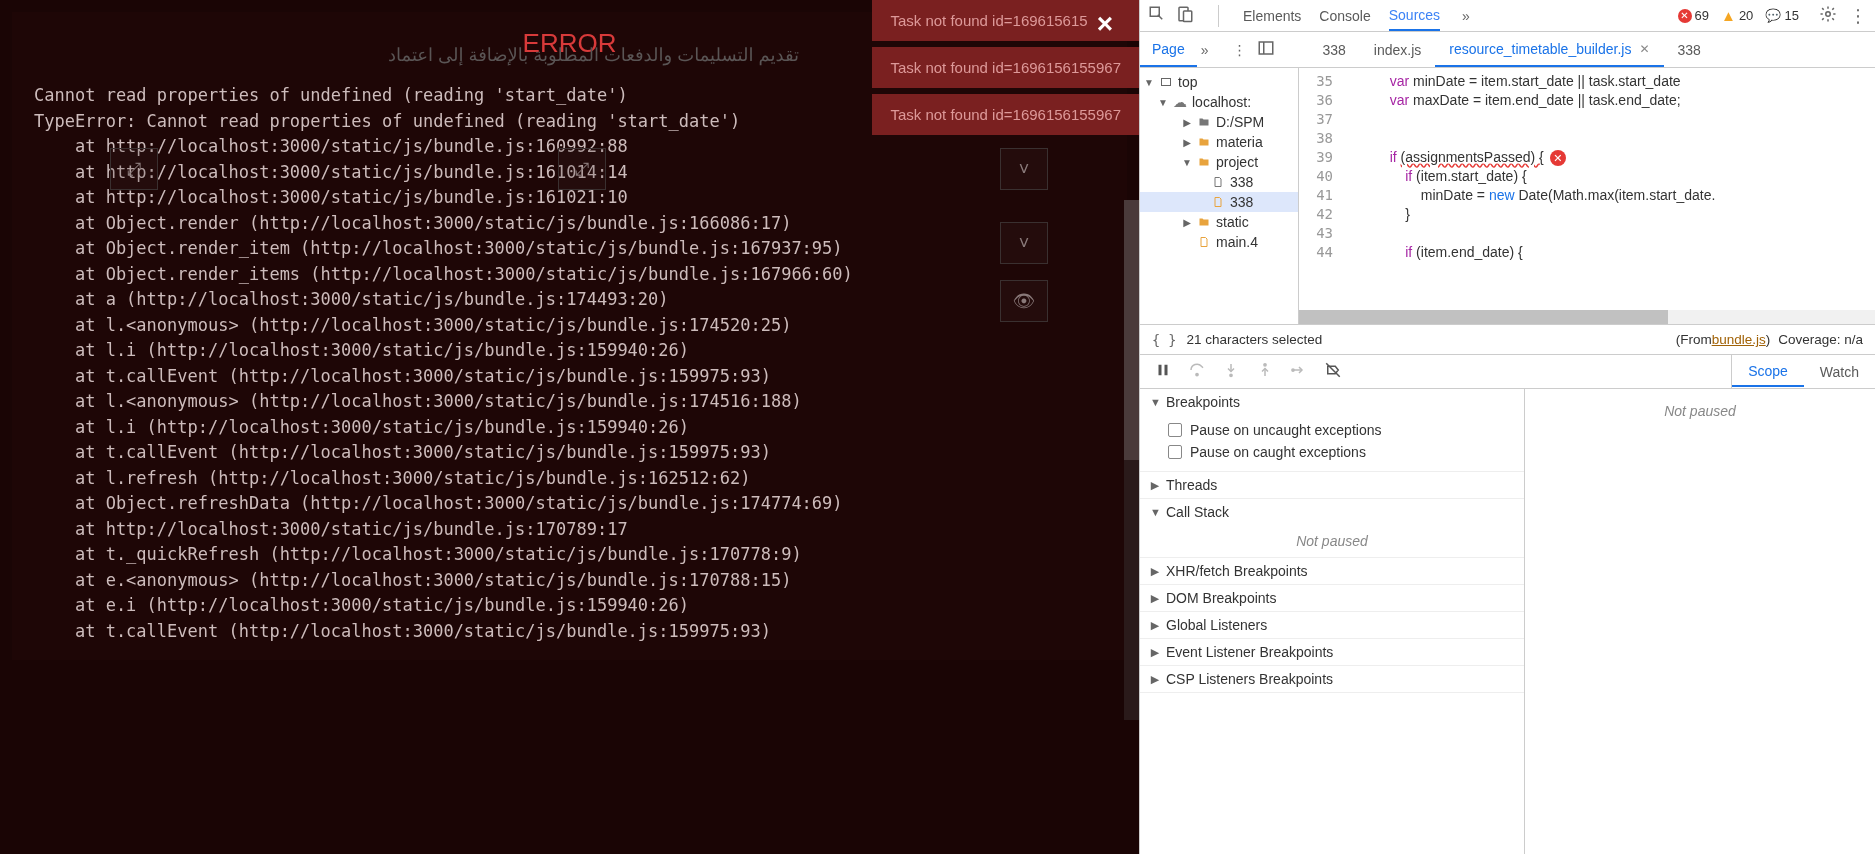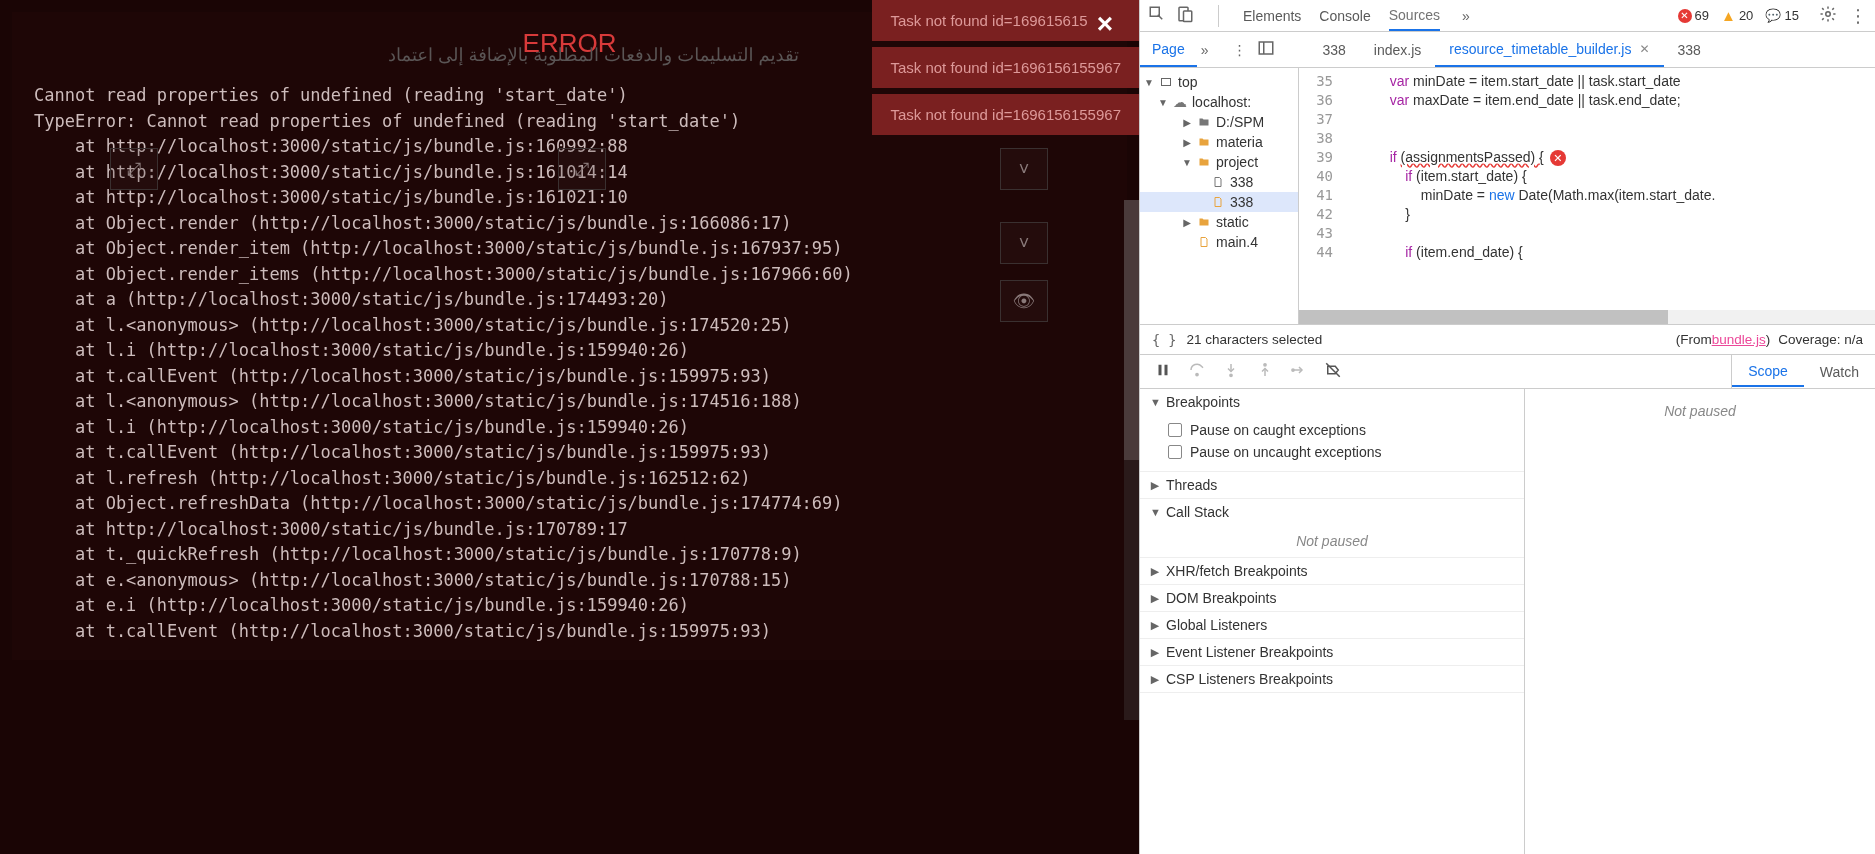--- a/index.html
+++ b/index.html
@@ -11,21 +11,21 @@
 .toasts { position: absolute; top: 0; right: 0; display: flex; flex-direction: column; gap: 6px; }
 .toast { background: #7a2020; color: #d99; padding: 12px 18px; font-size: 15px; white-space: nowrap; }
 .close-x { position: absolute; top: 8px; right: 26px; color: #fff; font-size: 28px; font-weight: bold; cursor: pointer; }
 .error-block { margin: 12px 12px 0; padding: 16px 22px; background: rgba(40,10,10,0.35); }
 .error-label { color: #d83a3a; font-size: 26px; font-weight: 400; margin-bottom: 24px; text-align: center; }
 .stack { font-family: 'Consolas', 'Monaco', monospace; font-size: 17px; line-height: 1.5; color: #cdbcbc; white-space: pre; }
 .ghost-btn { position: absolute; width: 48px; height: 42px; border: 1px solid #3a3030; background: rgba(60,40,40,0.2); display: flex; align-items: center; justify-content: center; color: #8a7a7a; font-size: 18px; }
 .right-panel { width: 736px; height: 854px; background: #fff; display: flex; flex-direction: column; color: #333; font-size: 14px; border-left: 1px solid #ccc; }
 .dt-tabs { display: flex; align-items: center; height: 32px; border-bottom: 1px solid #ccc; padding: 0 8px; gap: 18px; }
 .dt-tab { color: #5a5a5a; font-size: 14px; cursor: pointer; display: flex; align-items: center; height: 100%; }
-.dt-tab.active { color: #737373; border-bottom: 2px solid #1a73e8; }
+.dt-tab.active { color: #3b82f6; border-bottom: 2px solid #1a73e8; }
 .dt-tabs-right { margin-left: auto; display: flex; gap: 12px; align-items: center; }
 .badge { display: flex; align-items: center; gap: 3px; font-size: 13px; }
 .badge .circ { width: 14px; height: 14px; border-radius: 50%; display: inline-block; }
 .sec-tabs { display: flex; align-items: center; height: 36px; border-bottom: 1px solid #ccc; }
 .page-tab { color: #1a73e8; padding: 0 12px; height: 100%; display: flex; align-items: center; border-bottom: 2px solid #1a73e8; }
 .file-tabs { display: flex; margin-left: 34px; height: 100%; }
 .file-tab { padding: 0 14px; display: flex; align-items: center; gap: 8px; color: #5a5a5a; cursor: pointer; }
 .file-tab.active { color: #1a73e8; border-bottom: 2px solid #1a73e8; }
 .ft-close { color: #888; font-size: 12px; }
 .mid { display: flex; height: 257px; border-bottom: 1px solid #ccc; }
@@ -39,21 +39,21 @@
 .gutter { width: 44px; text-align: right; padding: 4px 10px 4px 0; color: #999; font-family: Consolas, monospace; font-size: 14px; line-height: 19px; background: #fff; }
 .code { flex: 1; padding: 4px 0; font-family: Liberation Sans, sans-serif; font-size: 14px; line-height: 19px; white-space: pre; overflow: auto; position: relative; }
 .code .kw { color: #a626a4; }
 .code .new { color: #1a73e8; }
 .err-ico { display: inline-block; width: 16px; height: 16px; background: #e53935; border-radius: 50%; color: #fff; font-size: 11px; text-align: center; line-height: 16px; vertical-align: middle; margin-left: 6px; }
 .wavy { text-decoration: underline wavy #e53935; }
 .hscroll { position: absolute; bottom: 0; left: 0; right: 0; height: 14px; background: #f1f1f1; }
 .hscroll-thumb { height: 100%; background: #c1c1c1; width: 64%; }
 .status-line { display: flex; align-items: center; height: 30px; border-bottom: 1px solid #ccc; padding: 0 12px; color: #333; font-size: 13.5px; }
 .status-line .rspace { margin-left: auto; }
-.lnk { color: #ec4899; text-decoration: underline; cursor: pointer; }
+.lnk { color: #a16207; text-decoration: underline; cursor: pointer; }
 .dbg-row { display: flex; border-bottom: 1px solid #ccc; }
 .dbg-tools { display: flex; align-items: center; gap: 16px; padding: 6px 14px; flex: 1; }
 .dbg-tools svg { width: 18px; height: 18px; }
 .scope-tabs { display: flex; align-items: center; border-left: 1px solid #ccc; }
 .scope-tab { padding: 6px 16px; color: #5a5a5a; cursor: pointer; }
 .scope-tab.active { color: #1a73e8; border-bottom: 2px solid #1a73e8; }
 .lower { display: flex; flex: 1; }
 .bp-col { width: 385px; border-right: 1px solid #ccc; overflow: auto; }
 .scope-col { flex: 1; display: flex; align-items: flex-start; justify-content: center; padding-top: 14px; color: #888; font-style: italic; }
 .sect { border-bottom: 1px solid #eee; }
@@ -347,25 +347,25 @@
   <div class="lower">
     <div class="bp-col">
       <div class="sect">
         <div class="sect-h">
             <span class="tri">▼</span>
             <span>Breakpoints</span>
           </div>
         <div class="sect-body">
           <div class="chk-row">
               <span class="chk"></span>
-              <span>Pause on caught exceptions</span>
+              <span>Pause on uncaught exceptions</span>
             </div>
           <div class="chk-row">
               <span class="chk"></span>
-              <span>Pause on uncaught exceptions</span>
+              <span>Pause on caught exceptions</span>
             </div>
         </div>
       </div>
       <div class="sect">
           <div class="sect-h">
             <span class="tri">▶</span>
             <span>Threads</span>
           </div>
         </div>
       <div class="sect">

